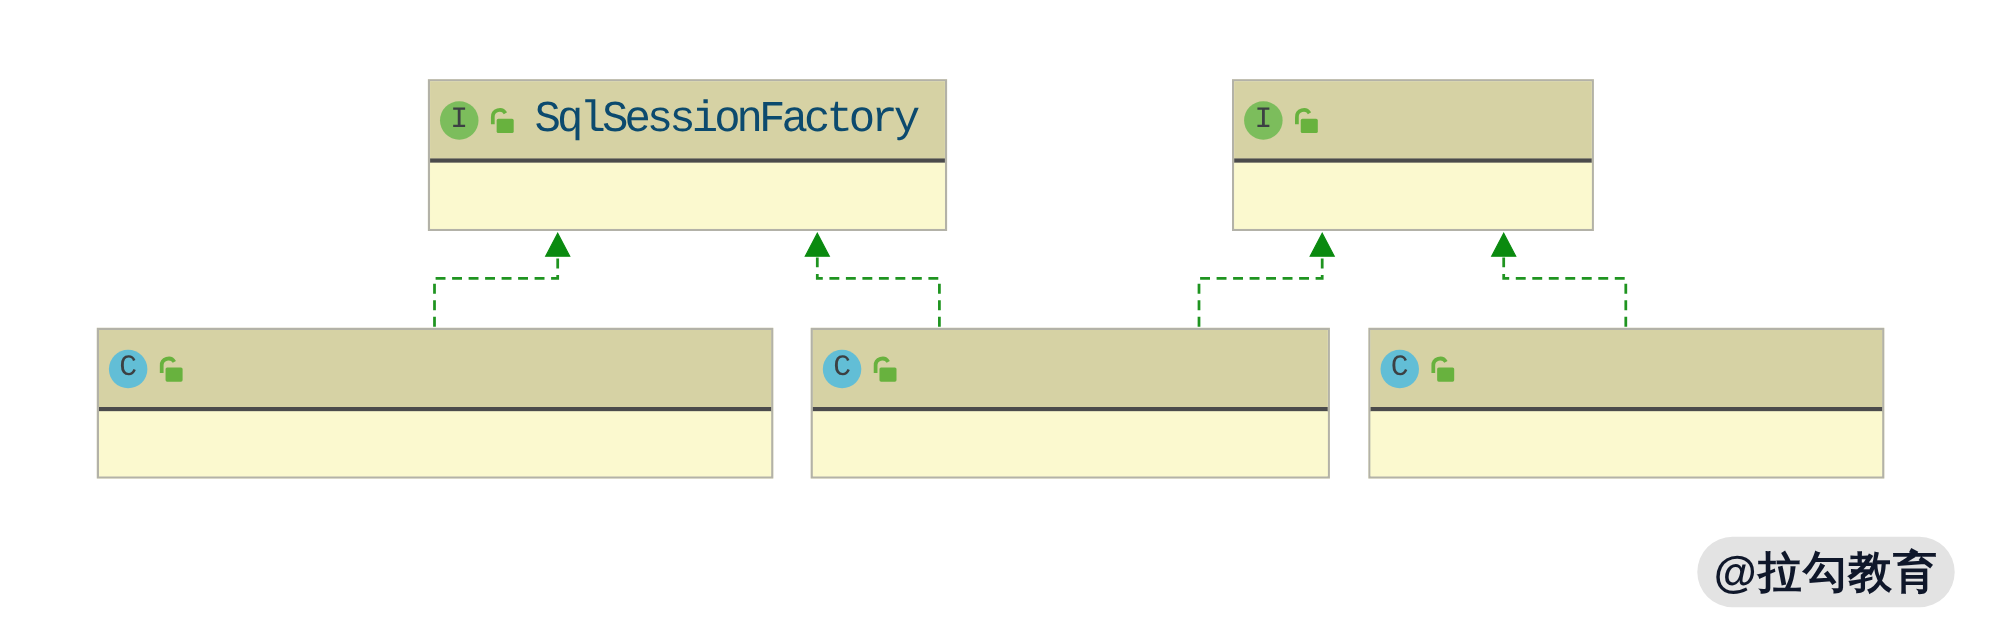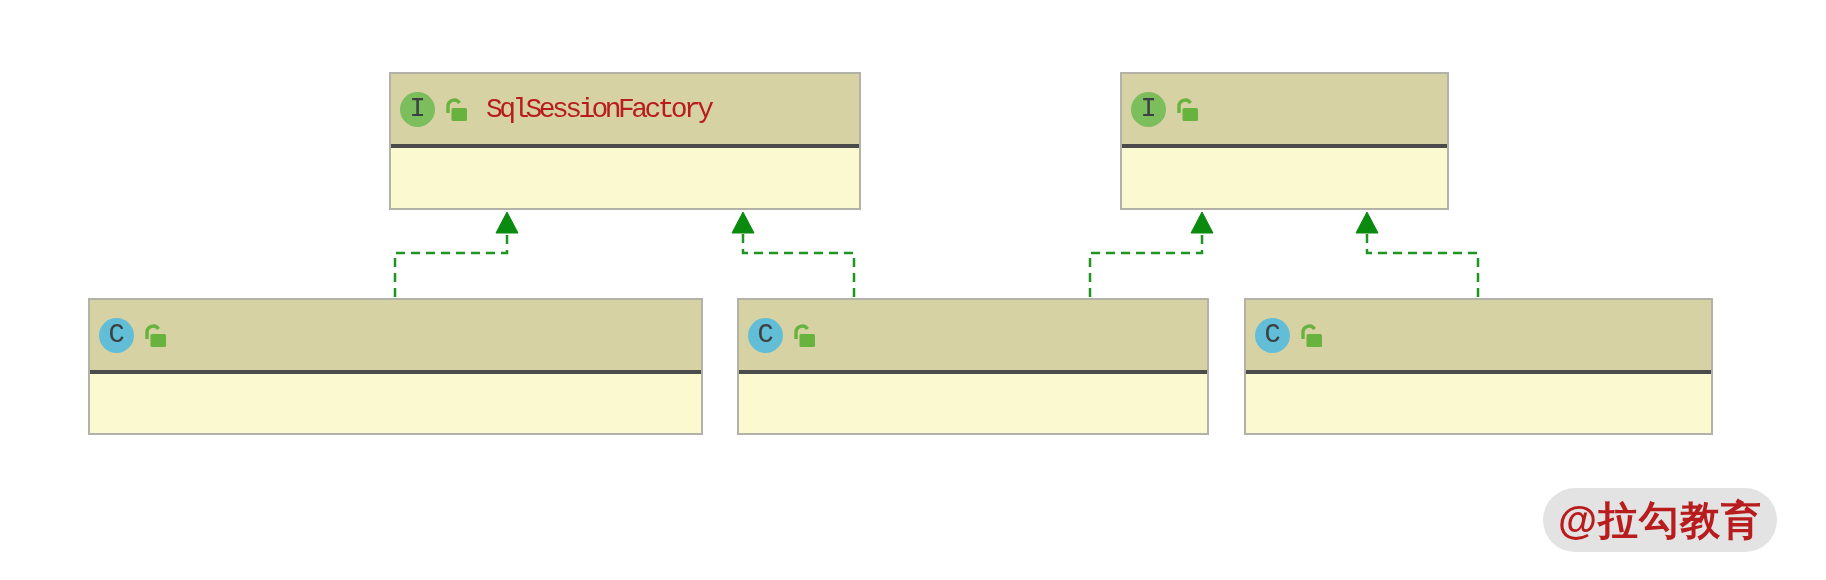--- a/index.html
+++ b/index.html
@@ -22,21 +22,21 @@
   .node-body { flex:1 1 auto; background:#fbf9cf; }
   .badge {
     flex:0 0 35px; width:35px; height:35px; border-radius:50%;
     display:flex; align-items:center; justify-content:center;
     font-size:27px; line-height:1; color:#3c4043; font-weight:500;
   }
   .badge-interface { background:#7cbd5c; }
   .badge-class     { background:#62bed6; }
   .lock { margin-left:8px; margin-right:17px; width:26px; height:27px; display:flex; }
   .node-title {
-    font-size:28px; letter-spacing:-3.6px; color:#b91c1c;
+    font-size:40px; letter-spacing:-3.6px; color:#0c4a6e;
     white-space:nowrap;
   }
   
   .n0 { left:389px;  top:72px;  width:472px; height:138px; }
   .n1 { left:1120px; top:72px;  width:329px; height:138px; }
   .n2 { left:88px;   top:298px; width:615px; height:137px; }
   .n3 { left:737px;  top:298px; width:472px; height:137px; }
   .n4 { left:1244px; top:298px; width:469px; height:137px; }
   
   .edges { position:absolute; left:0; top:0; width:1826px; height:580px; }
@@ -44,21 +44,21 @@
     fill:none; stroke:#1f9420; stroke-width:2.5;
     stroke-dasharray:9 6;
   }
   .arrowhead { fill:#0a8a0f; stroke:#0a8a0f; stroke-width:1; }
   
   .watermark {
     position:absolute; left:1543px; top:488px; width:234px; height:64px;
     border-radius:32px; background:#e3e3e3;
     display:flex; align-items:center; justify-content:center;
     font-family:"Liberation Sans", sans-serif;
-    font-size:40px; font-weight:bold; color:#b91c1c; letter-spacing:1px;
+    font-size:40px; font-weight:bold; color:#0f172a; letter-spacing:1px;
   }
 </style>
 </head>
 <body>
 
 <div class="canvas">
 
   <svg class="edges" xmlns="http://www.w3.org/2000/svg">
     <path class="edge" d="M395,297 L395,253 L507,253 L507,233"></path>
     <polygon class="arrowhead" points="496,233 518,233 507,212"></polygon>

